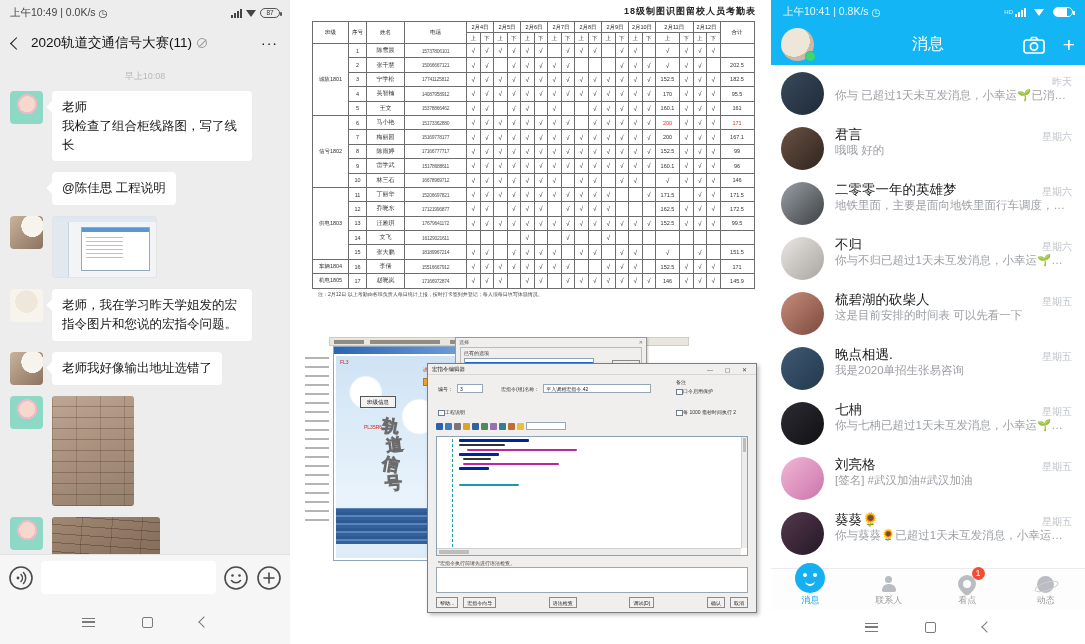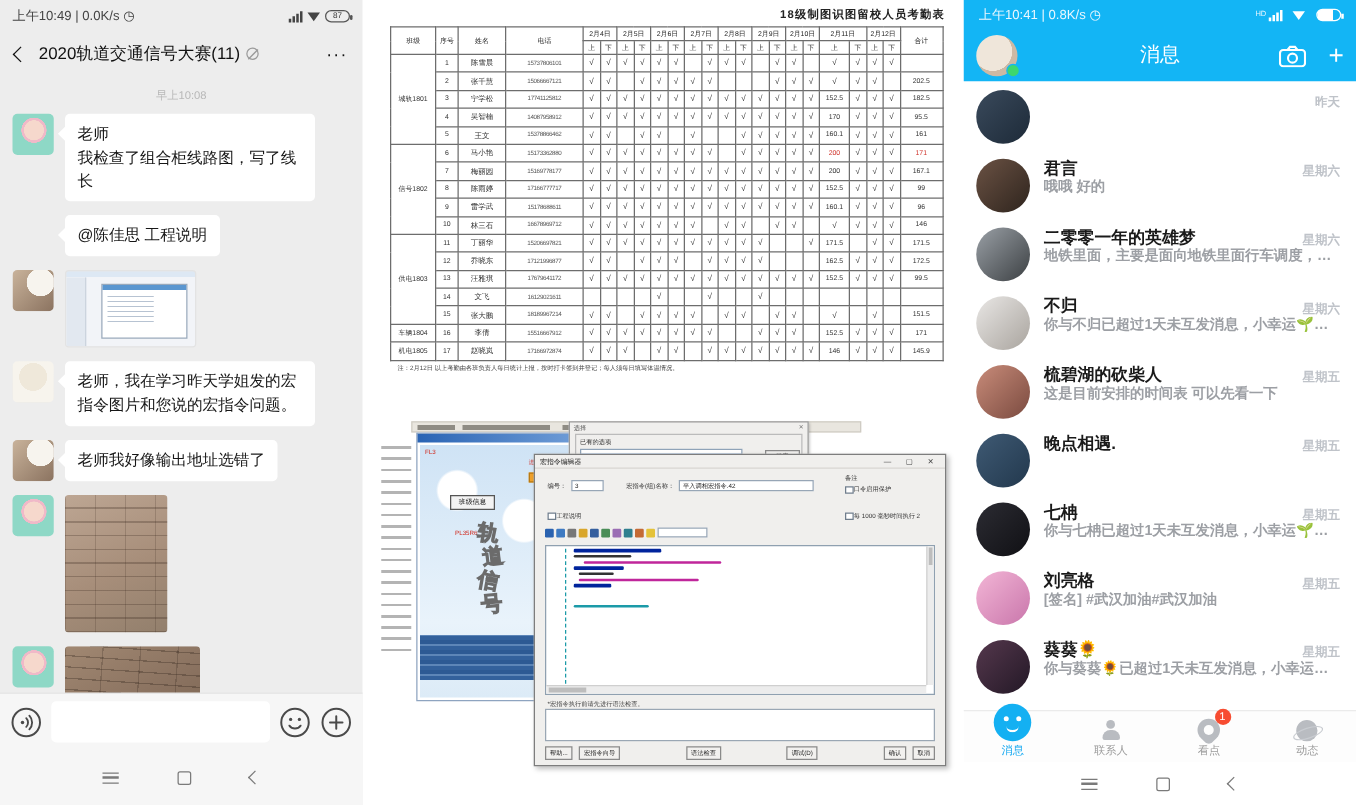--- a/index.html
+++ b/index.html
@@ -123,21 +123,21 @@
   .qq-status .icon-wifi{border-top-color:#fff;}
   .qq-status .qbatt{width:20px;height:10px;border:1px solid #fff;border-radius:5px;position:relative;background:linear-gradient(90deg,#fff 0 70%,transparent 70%);}
   .qq-status .qbatt::after{content:'';position:absolute;right:-3px;top:3px;width:2px;height:4px;background:#fff;}
   .qq-header{height:41px;background:#13b5f5;display:flex;align-items:center;padding:0 10px;position:relative;}
   .qq-me{width:33px;height:33px;border-radius:50%;background:radial-gradient(circle at 40% 40%,#efe6da 0 55%,#cdb9a4 56%);position:relative;}
   .qq-me::after{content:'';position:absolute;right:-2px;bottom:-1px;width:9px;height:9px;border-radius:50%;background:#3dd76f;border:1.5px solid #13b5f5;}
   .qq-title{position:absolute;left:50%;transform:translateX(-50%);color:#fff;font-size:16px;}
   .qq-hicons{margin-left:auto;display:flex;align-items:center;gap:18px;}
   .qq-plus{color:#fff;font-size:21px;font-weight:300;line-height:20px;}
   .qq-list{height:503px;overflow:hidden;}
-  .qq-item{position:relative;height:55px;padding:6px 12px 0 64px;font-weight:bold;}
+  .qq-item{position:relative;height:55px;padding:6px 12px 0 64px;}
   .qq-item .qava{position:absolute;left:10px;top:7px;width:43px;height:43px;border-radius:50%;}
   .qq-item .qname{font-size:13.5px;color:#1a1a1a;line-height:17px;height:17px;white-space:nowrap;overflow:hidden;max-width:200px;}
   .qq-item .qtime{position:absolute;right:13px;top:10px;font-size:10px;color:#bfc3c9;}
   .qq-item .qmsg{font-size:11.5px;color:#9c9fa4;line-height:15px;white-space:nowrap;overflow:hidden;text-overflow:ellipsis;max-width:232px;}
   .qq-tabbar{height:42px;background:#fdfdfd;border-top:1px solid #ebebeb;display:flex;}
   .qq-tab{flex:1;display:flex;flex-direction:column;align-items:center;justify-content:flex-end;padding-bottom:3px;position:relative;}
   .qq-tab .tlabel{font-size:9px;color:#9b9b9b;margin-top:1px;}
   .qq-tab.active .tlabel{color:#12a7f0;}
   .ic-msg{width:30px;height:30px;border-radius:50%;background:#14b0f2;position:relative;margin-top:-8px;}
   .ic-msg::before{content:'';position:absolute;left:8px;top:10px;width:4px;height:4px;border-radius:50%;background:#fff;box-shadow:10px 0 0 #fff;}
@@ -845,20 +845,21 @@
             <circle cx="11" cy="10.5" r="3.6" fill="none" stroke="#fff" stroke-width="1.7"></circle>
           </svg>
         <span class="qq-plus">+</span>
       </div>
     </div>
     <div class="qq-list" id="qq-list">
         <div class="qq-item">
           <div class="qava" style="background: linear-gradient(135deg, rgb(58, 74, 92), rgb(29, 42, 56));"></div>
           <div class="qname"></div>
           <div class="qtime">昨天</div>
+          <div class="qmsg">你与  已超过1天未互发消息，小幸运🌱已消…</div>
         </div>
         <div class="qq-item">
           <div class="qava" style="background: linear-gradient(135deg, rgb(107, 82, 68), rgb(46, 36, 29));"></div>
           <div class="qname">君言</div>
           <div class="qtime">星期六</div>
           <div class="qmsg">哦哦 好的</div>
         </div>
         <div class="qq-item">
           <div class="qava" style="background: linear-gradient(135deg, rgb(154, 160, 166), rgb(60, 64, 67));"></div>
           <div class="qname">二零零一年的英雄梦</div>
@@ -874,20 +875,21 @@
         <div class="qq-item">
           <div class="qava" style="background: linear-gradient(135deg, rgb(201, 140, 122), rgb(122, 74, 63));"></div>
           <div class="qname">梳碧湖的砍柴人</div>
           <div class="qtime">星期五</div>
           <div class="qmsg">这是目前安排的时间表 可以先看一下</div>
         </div>
         <div class="qq-item">
           <div class="qava" style="background: linear-gradient(135deg, rgb(63, 90, 116), rgb(34, 56, 77));"></div>
           <div class="qname">晚点相遇.</div>
           <div class="qtime">星期五</div>
+          <div class="qmsg">我是2020单招生张易咨询</div>
         </div>
         <div class="qq-item">
           <div class="qava" style="background: linear-gradient(135deg, rgb(44, 44, 51), rgb(16, 16, 20));"></div>
           <div class="qname">七柟</div>
           <div class="qtime">星期五</div>
           <div class="qmsg">你与七柟已超过1天未互发消息，小幸运🌱已…</div>
         </div>
         <div class="qq-item">
           <div class="qava" style="background: linear-gradient(135deg, rgb(243, 182, 214), rgb(201, 118, 171));"></div>
           <div class="qname">刘亮格</div>

